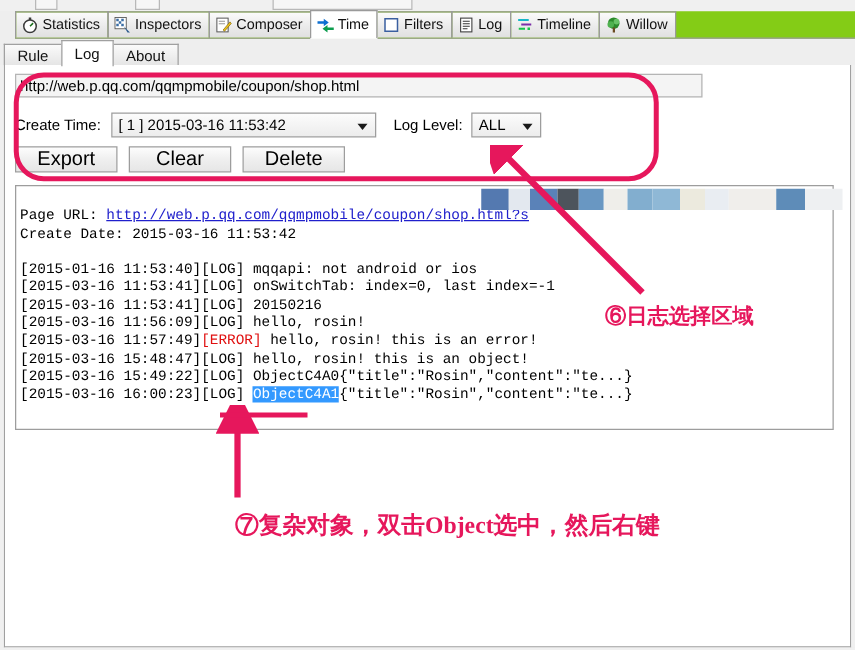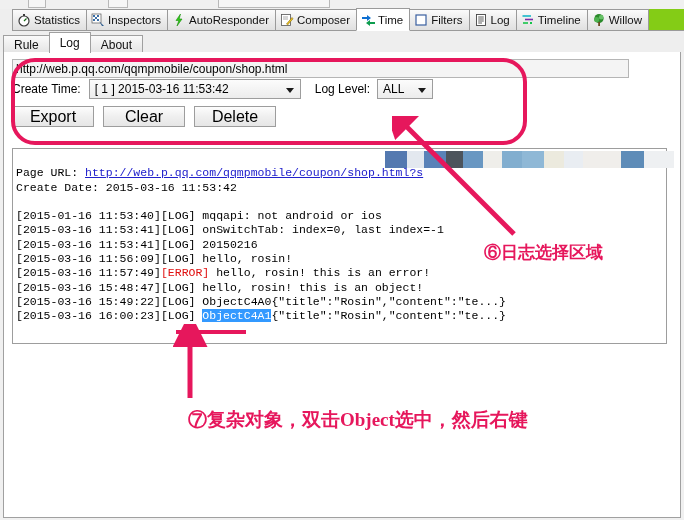--- a/index.html
+++ b/index.html
@@ -121,36 +121,36 @@
   
   #toolbar {
     position: absolute;
     left: 0; top: 0;
     width: 676px;
     padding: 7px 8px 6px 8px;
     box-sizing: border-box;
     background: #ffffff;
   }
   #url-bar {
-    width: 617px;
+    width: 550px;
     height: 19px;
     box-sizing: border-box;
     border: 1px solid #b5b5b5;
     background: #f4f4f4;
     font-family: "Liberation Sans", sans-serif;
     font-size: 12px;
     color: #000;
     padding: 0 3px;
     line-height: 17px;
     outline: none;
   }
   #row2 {
     display: flex;
     align-items: center;
-    margin-top: 0;
+    margin-top: 11px;
     height: 21px;
   }
   .lbl {
     font-size: 12px;
     color: #000;
   }
   .combo {
     position: relative;
     box-sizing: border-box;
     border: 1px solid #9d9d9d;
@@ -305,28 +305,20 @@
           <rect x="4" y="4" width="2" height="2"></rect>
             <rect x="2" y="6" width="2" height="2"></rect>
           <rect x="6" y="6" width="2" height="2"></rect>
         </g>
         <path d="M8 8 L13 13 L11 13 Z" fill="#2d5c8f"></path>
       </svg>
     </span>
     <span>Inspectors</span>
   </div>
 
-  <div class="mtab">
-    <span class="ico">
-      <svg width="14" height="14" viewBox="0 0 14 14">
-        <path d="M8.5 1 L4 7.5 L6.8 7.5 L5 13 L10 6 L7.2 6 Z" fill="#2ecc17" stroke="#1a8c0c" stroke-width=".6"></path>
-      </svg>
-    </span>
-    <span>AutoResponder</span>
-  </div>
 
   <div class="mtab">
     <span class="ico">
       <svg width="14" height="14" viewBox="0 0 14 14">
         <rect x="1.5" y="1.5" width="9" height="11" fill="#fff" stroke="#555" stroke-width=".8"></rect>
         <line x1="3" y1="4" x2="8" y2="4" stroke="#888" stroke-width=".7"></line>
         <line x1="3" y1="6" x2="8" y2="6" stroke="#888" stroke-width=".7"></line>
         <path d="M6.5 11 L12 4.5 L13 5.8 L7.6 12 Z" fill="#f0c419" stroke="#8a6d10" stroke-width=".6"></path>
       </svg>
     </span>

